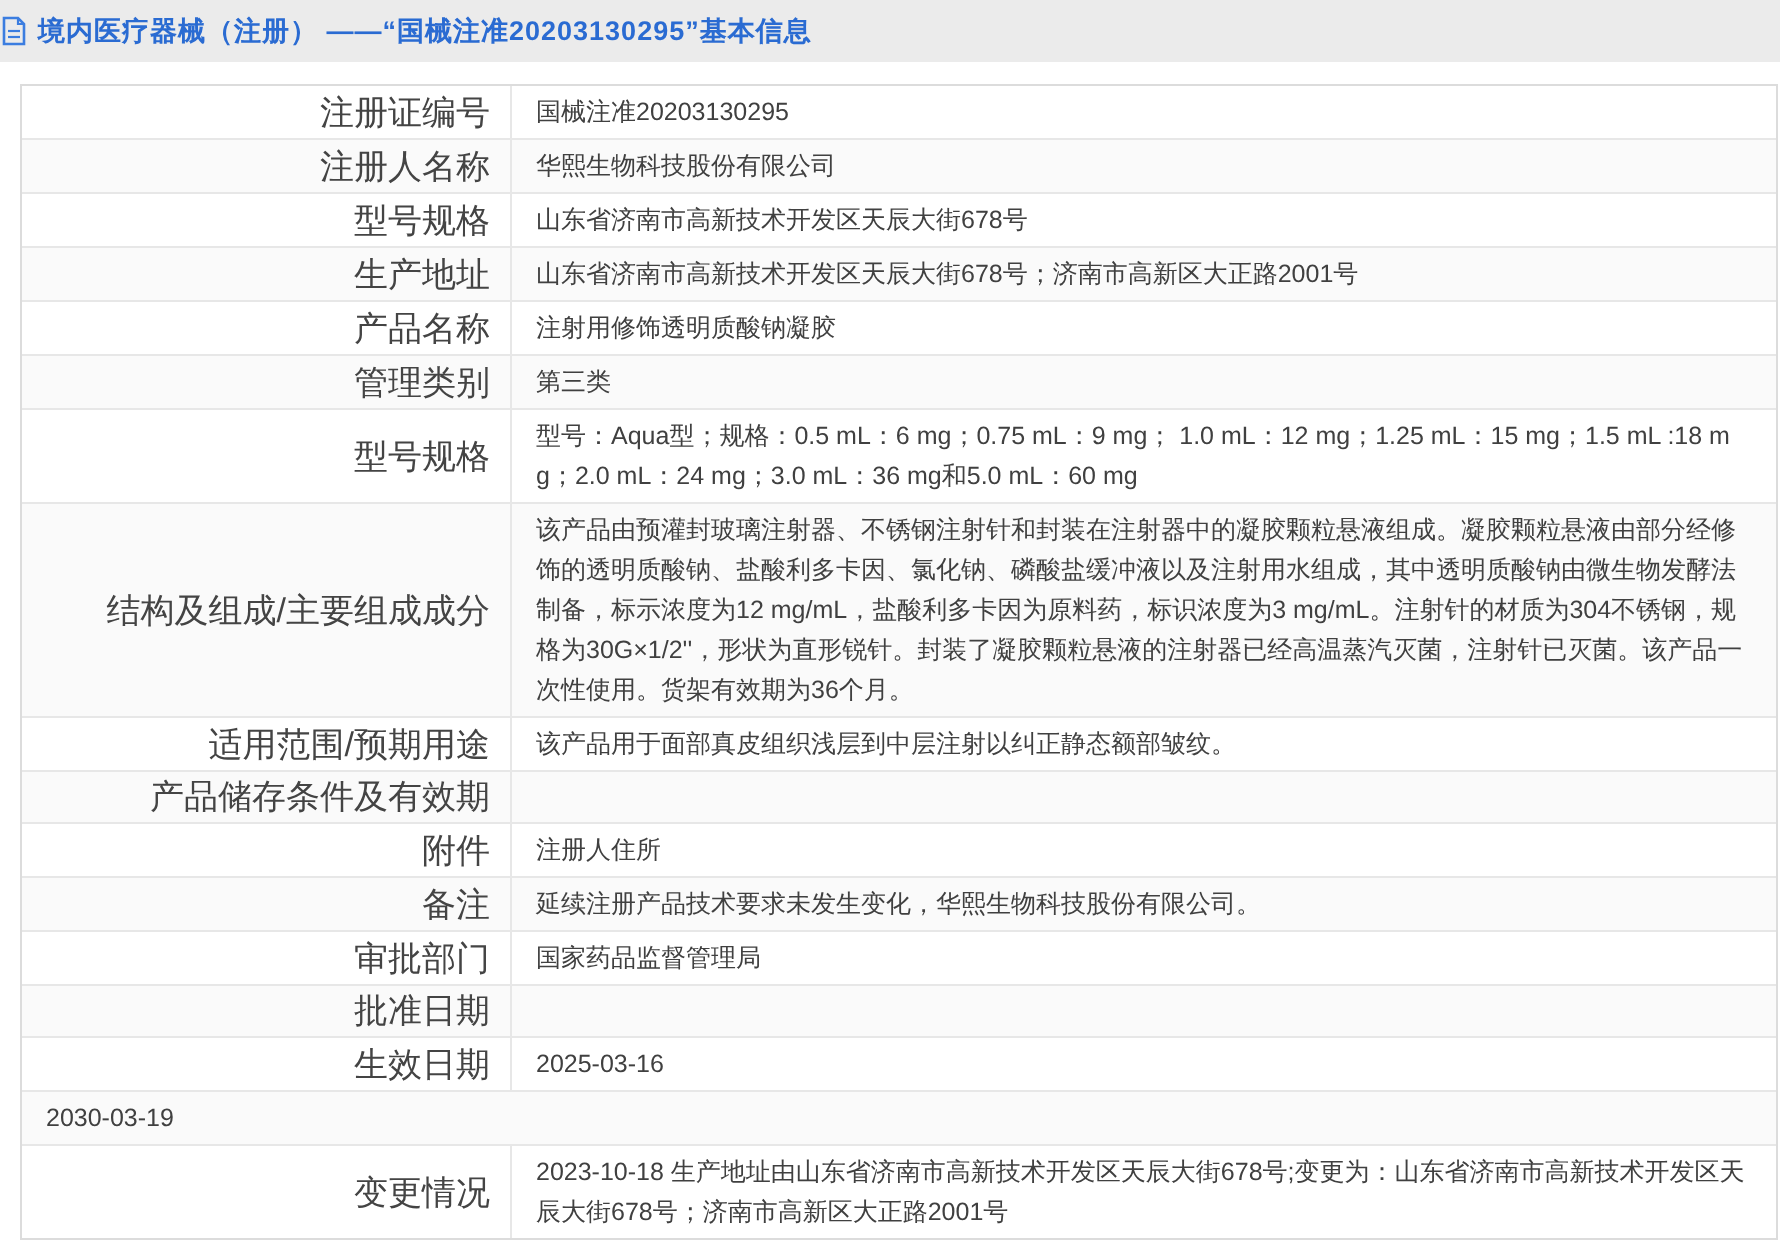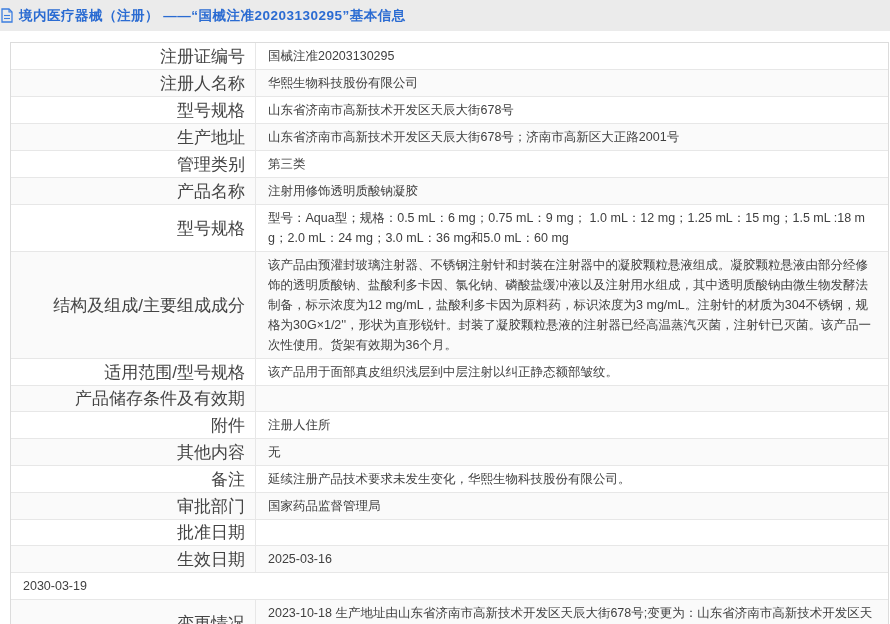--- a/index.html
+++ b/index.html
@@ -99,58 +99,54 @@
     <div class="cell-label">型号规格</div>
     <div class="cell-value">山东省济南市高新技术开发区天辰大街678号</div>
   </div>
 
   <div class="t-row">
     <div class="cell-label">生产地址</div>
     <div class="cell-value">山东省济南市高新技术开发区天辰大街678号；济南市高新区大正路2001号</div>
   </div>
 
   <div class="t-row">
-    <div class="cell-label">管理类别</div>
-    <div class="cell-value">第三类</div>
+    <div class="cell-label">产品名称</div>
+    <div class="cell-value">注射用修饰透明质酸钠凝胶</div>
   </div>
 
   <div class="t-row">
-    <div class="cell-label">产品名称</div>
-    <div class="cell-value">注射用修饰透明质酸钠凝胶</div>
+    <div class="cell-label">管理类别</div>
+    <div class="cell-value">第三类</div>
   </div>
 
   <div class="t-row">
     <div class="cell-label">型号规格</div>
     <div class="cell-value">型号：Aqua型；规格：0.5 mL：6 mg；0.75 mL：9 mg； 1.0 mL：12 mg；1.25 mL：15 mg；1.5 mL :18 mg；2.0 mL：24 mg；3.0 mL：36 mg和5.0 mL：60 mg</div>
   </div>
 
   <div class="t-row">
     <div class="cell-label">结构及组成/主要组成成分</div>
     <div class="cell-value">该产品由预灌封玻璃注射器、不锈钢注射针和封装在注射器中的凝胶颗粒悬液组成。凝胶颗粒悬液由部分经修饰的透明质酸钠、盐酸利多卡因、氯化钠、磷酸盐缓冲液以及注射用水组成，其中透明质酸钠由微生物发酵法制备，标示浓度为12 mg/mL，盐酸利多卡因为原料药，标识浓度为3 mg/mL。注射针的材质为304不锈钢，规格为30G×1/2''，形状为直形锐针。封装了凝胶颗粒悬液的注射器已经高温蒸汽灭菌，注射针已灭菌。该产品一次性使用。货架有效期为36个月。</div>
   </div>
 
   <div class="t-row">
-    <div class="cell-label">适用范围/型号规格</div>
+    <div class="cell-label">适用范围/预期用途</div>
     <div class="cell-value">该产品用于面部真皮组织浅层到中层注射以纠正静态额部皱纹。</div>
   </div>
 
   <div class="t-row">
     <div class="cell-label">产品储存条件及有效期</div>
     <div class="cell-value"></div>
   </div>
 
   <div class="t-row">
     <div class="cell-label">附件</div>
     <div class="cell-value">注册人住所</div>
   </div>
 
-  <div class="t-row">
-    <div class="cell-label">其他内容</div>
-    <div class="cell-value">无</div>
-  </div>
 
   <div class="t-row">
     <div class="cell-label">备注</div>
     <div class="cell-value">延续注册产品技术要求未发生变化，华熙生物科技股份有限公司。</div>
   </div>
 
   <div class="t-row">
     <div class="cell-label">审批部门</div>
     <div class="cell-value">国家药品监督管理局</div>
   </div>

